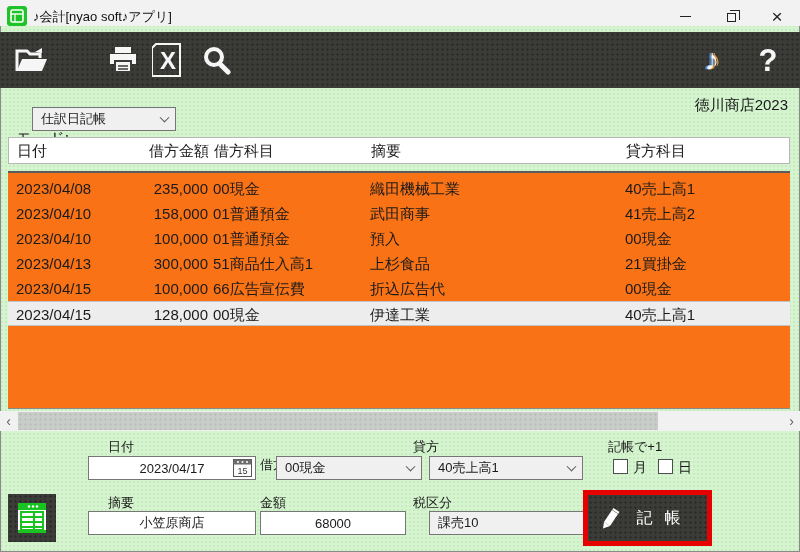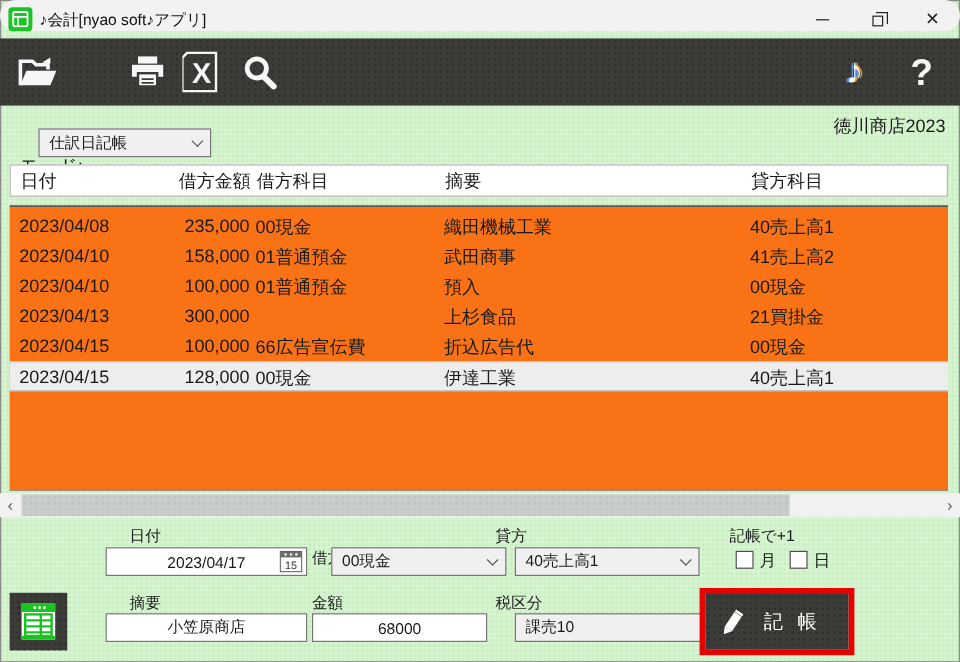--- a/index.html
+++ b/index.html
@@ -10,21 +10,21 @@
     background-color:#d7f4d1;
     background-image:radial-gradient(#c5ecbf 1px, transparent 1.2px);
     background-size:4px 4px;
     overflow:hidden;
     outline:1px solid #8a8a8a; outline-offset:-1px;
     color:#1a1a1a;
   }
   .abs { position:absolute; }
 
   
-  .titlebar { position:absolute; top:0; left:0; width:800px; height:26px; background:#f2f2f2;border-radius:16px; }
+  .titlebar { position:absolute; top:0; left:0; width:800px; height:26px; background:#f2f2f2; }
   .app-icon { position:absolute; left:7px; top:6px; width:20px; height:20px; background:#1ec327; border-radius:3px; display:flex; align-items:center; justify-content:center; }
   .title-text { position:absolute; left:33px; top:8px; font-size:13px; color:#101010; white-space:nowrap; }
   .capbtn { position:absolute; top:0; width:46px; height:32px; display:flex; align-items:center; justify-content:center; color:#222; }
   .min-glyph { width:11px; height:0; border-top:1px solid #222; }
   .max-glyph { position:relative; width:9px; height:9px; border:1px solid #222; background:#f2f2f2; margin-top:2px; }
   .max-glyph::before { content:""; position:absolute; left:2px; top:-4px; width:9px; height:9px; border:1px solid #222; border-bottom:none; border-left:none; }
   .close-glyph { font-size:19px; line-height:1; font-weight:400; }
 
   
   .toolbar { position:absolute; top:32px; left:0; width:800px; height:56px;
@@ -177,20 +177,21 @@
   <div class="trow" style="top:53px">
     <span class="c-date">2023/04/10</span>
     <span class="c-amount">100,000</span>
     <span class="c-debit">01普通預金</span>
     <span class="c-summary">預入</span>
     <span class="c-credit">00現金</span>
   </div>
   <div class="trow" style="top:78px">
     <span class="c-date">2023/04/13</span>
     <span class="c-amount">300,000</span>
+    <span class="c-debit">51商品仕入高1</span>
     <span class="c-summary">上杉食品</span>
     <span class="c-credit">21買掛金</span>
   </div>
   <div class="trow" style="top:103px">
     <span class="c-date">2023/04/15</span>
     <span class="c-amount">100,000</span>
     <span class="c-debit">66広告宣伝費</span>
     <span class="c-summary">折込広告代</span>
     <span class="c-credit">00現金</span>
   </div>

